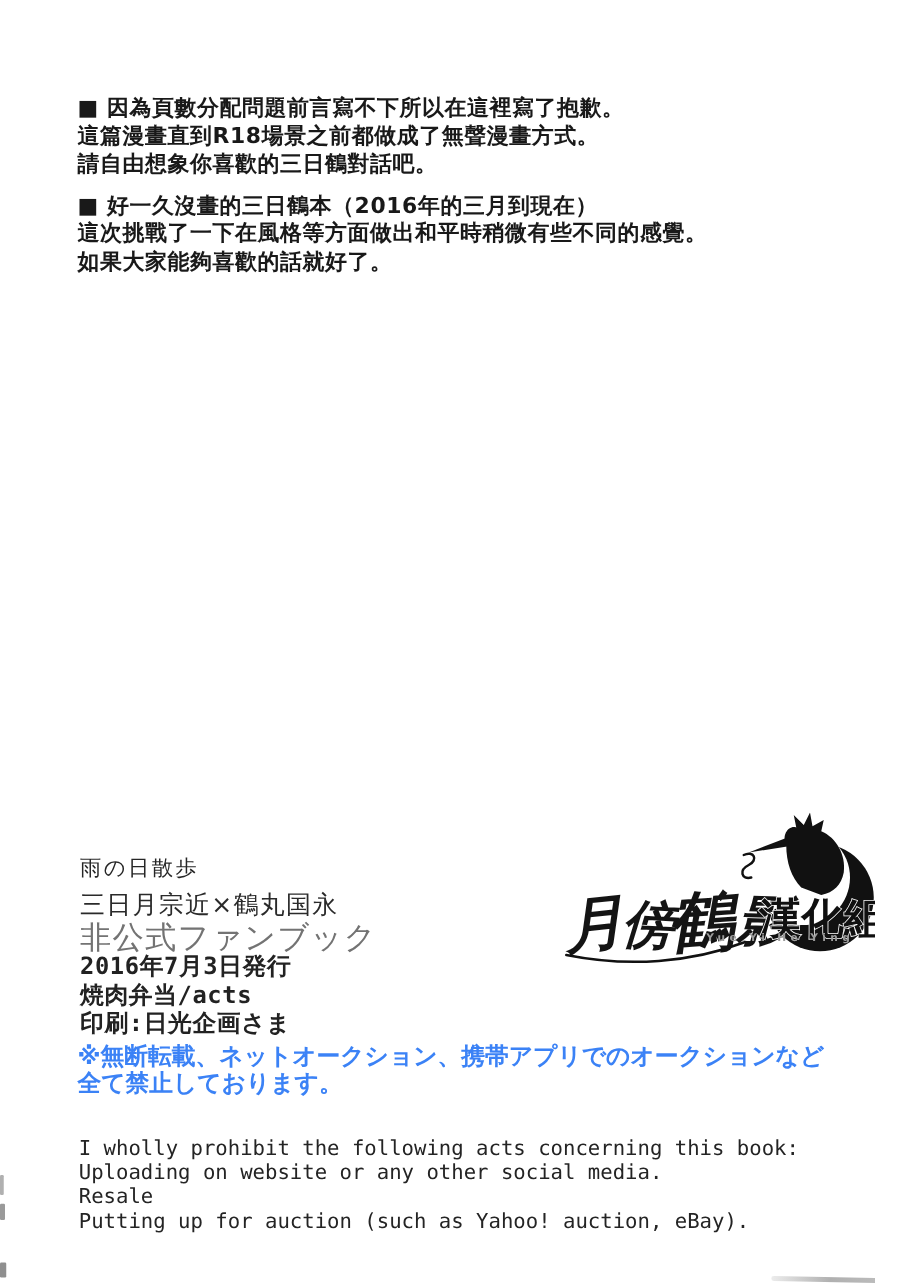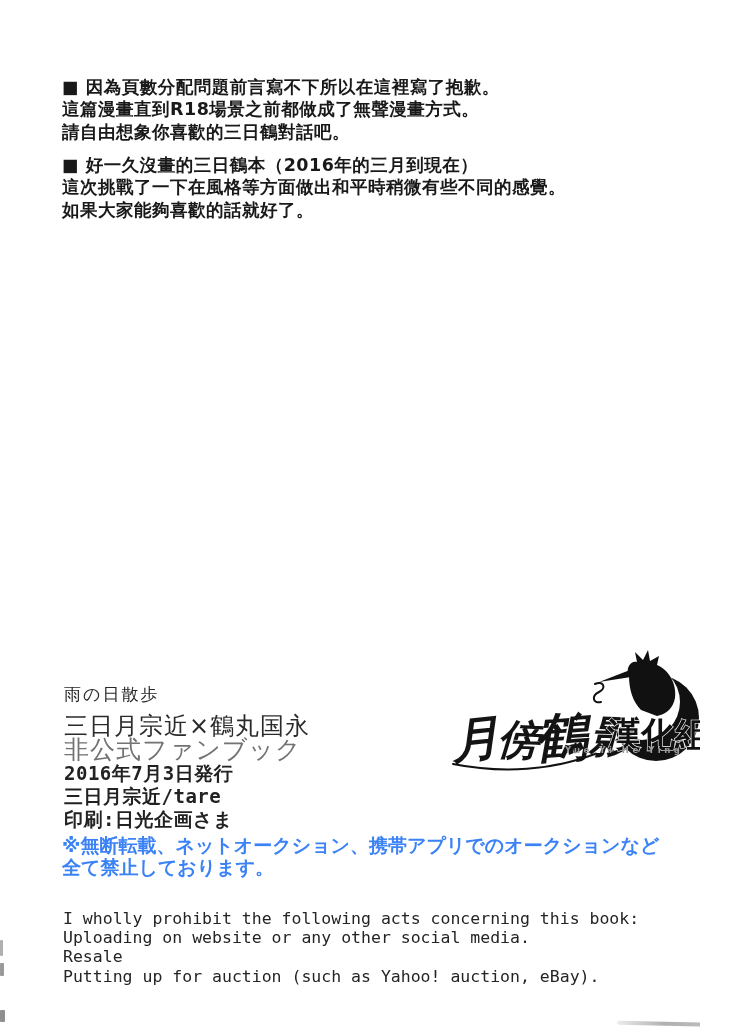--- a/index.html
+++ b/index.html
@@ -12,21 +12,21 @@
     position:absolute;left:62px;font-size:17.5px;font-weight:700;
     line-height:22.4px;letter-spacing:0.5px;white-space:nowrap;color:#191919;
   }
   .note-1{top:76px;}
   .note-2{top:154px;}
   .colophon-title{
     position:absolute;left:64px;top:683px;font-size:17px;font-weight:500;
     letter-spacing:2px;color:#262626;white-space:nowrap;
   }
   .colophon-pairing{
-    position:absolute;left:64px;top:710px;font-size:24px;font-weight:400;
+    position:absolute;left:64px;top:710px;font-size:20px;font-weight:400;
     letter-spacing:1px;color:#2a2a2a;white-space:nowrap;
   }
   .colophon-type{
     position:absolute;left:64px;top:733px;font-size:25px;font-weight:400;
     letter-spacing:1px;color:#737373;white-space:nowrap;
   }
   .pub-block{
     position:absolute;left:64px;top:762px;font-size:19px;font-weight:700;
     line-height:23.2px;letter-spacing:0.5px;color:#222;white-space:nowrap;
     font-family:"DejaVu Sans Mono","DejaVu Sans",monospace;
@@ -80,21 +80,21 @@
     <p>這次挑戰了一下在風格等方面做出和平時稍微有些不同的感覺。</p>
     <p>如果大家能夠喜歡的話就好了。</p>
   </section>
 
   <div class="colophon-title">雨の日散歩</div>
   <div class="colophon-pairing">三日月宗近×鶴丸国永</div>
   <div class="colophon-type">非公式ファンブック</div>
 
   <div class="pub-block">
     <p>2016年7月3日発行</p>
-    <p>三日月宗近/tare</p>
+    <p>焼肉弁当/acts</p>
     <p>印刷:日光企画さま</p>
   </div>
 
   <div class="watermark">
     <svg viewBox="0 0 270 135" xmlns="http://www.w3.org/2000/svg">
 
       <g>
         <circle cx="213" cy="68" r="43" fill="#111111"></circle>
         <circle cx="199" cy="52" r="38" fill="#ffffff"></circle>
       </g>

